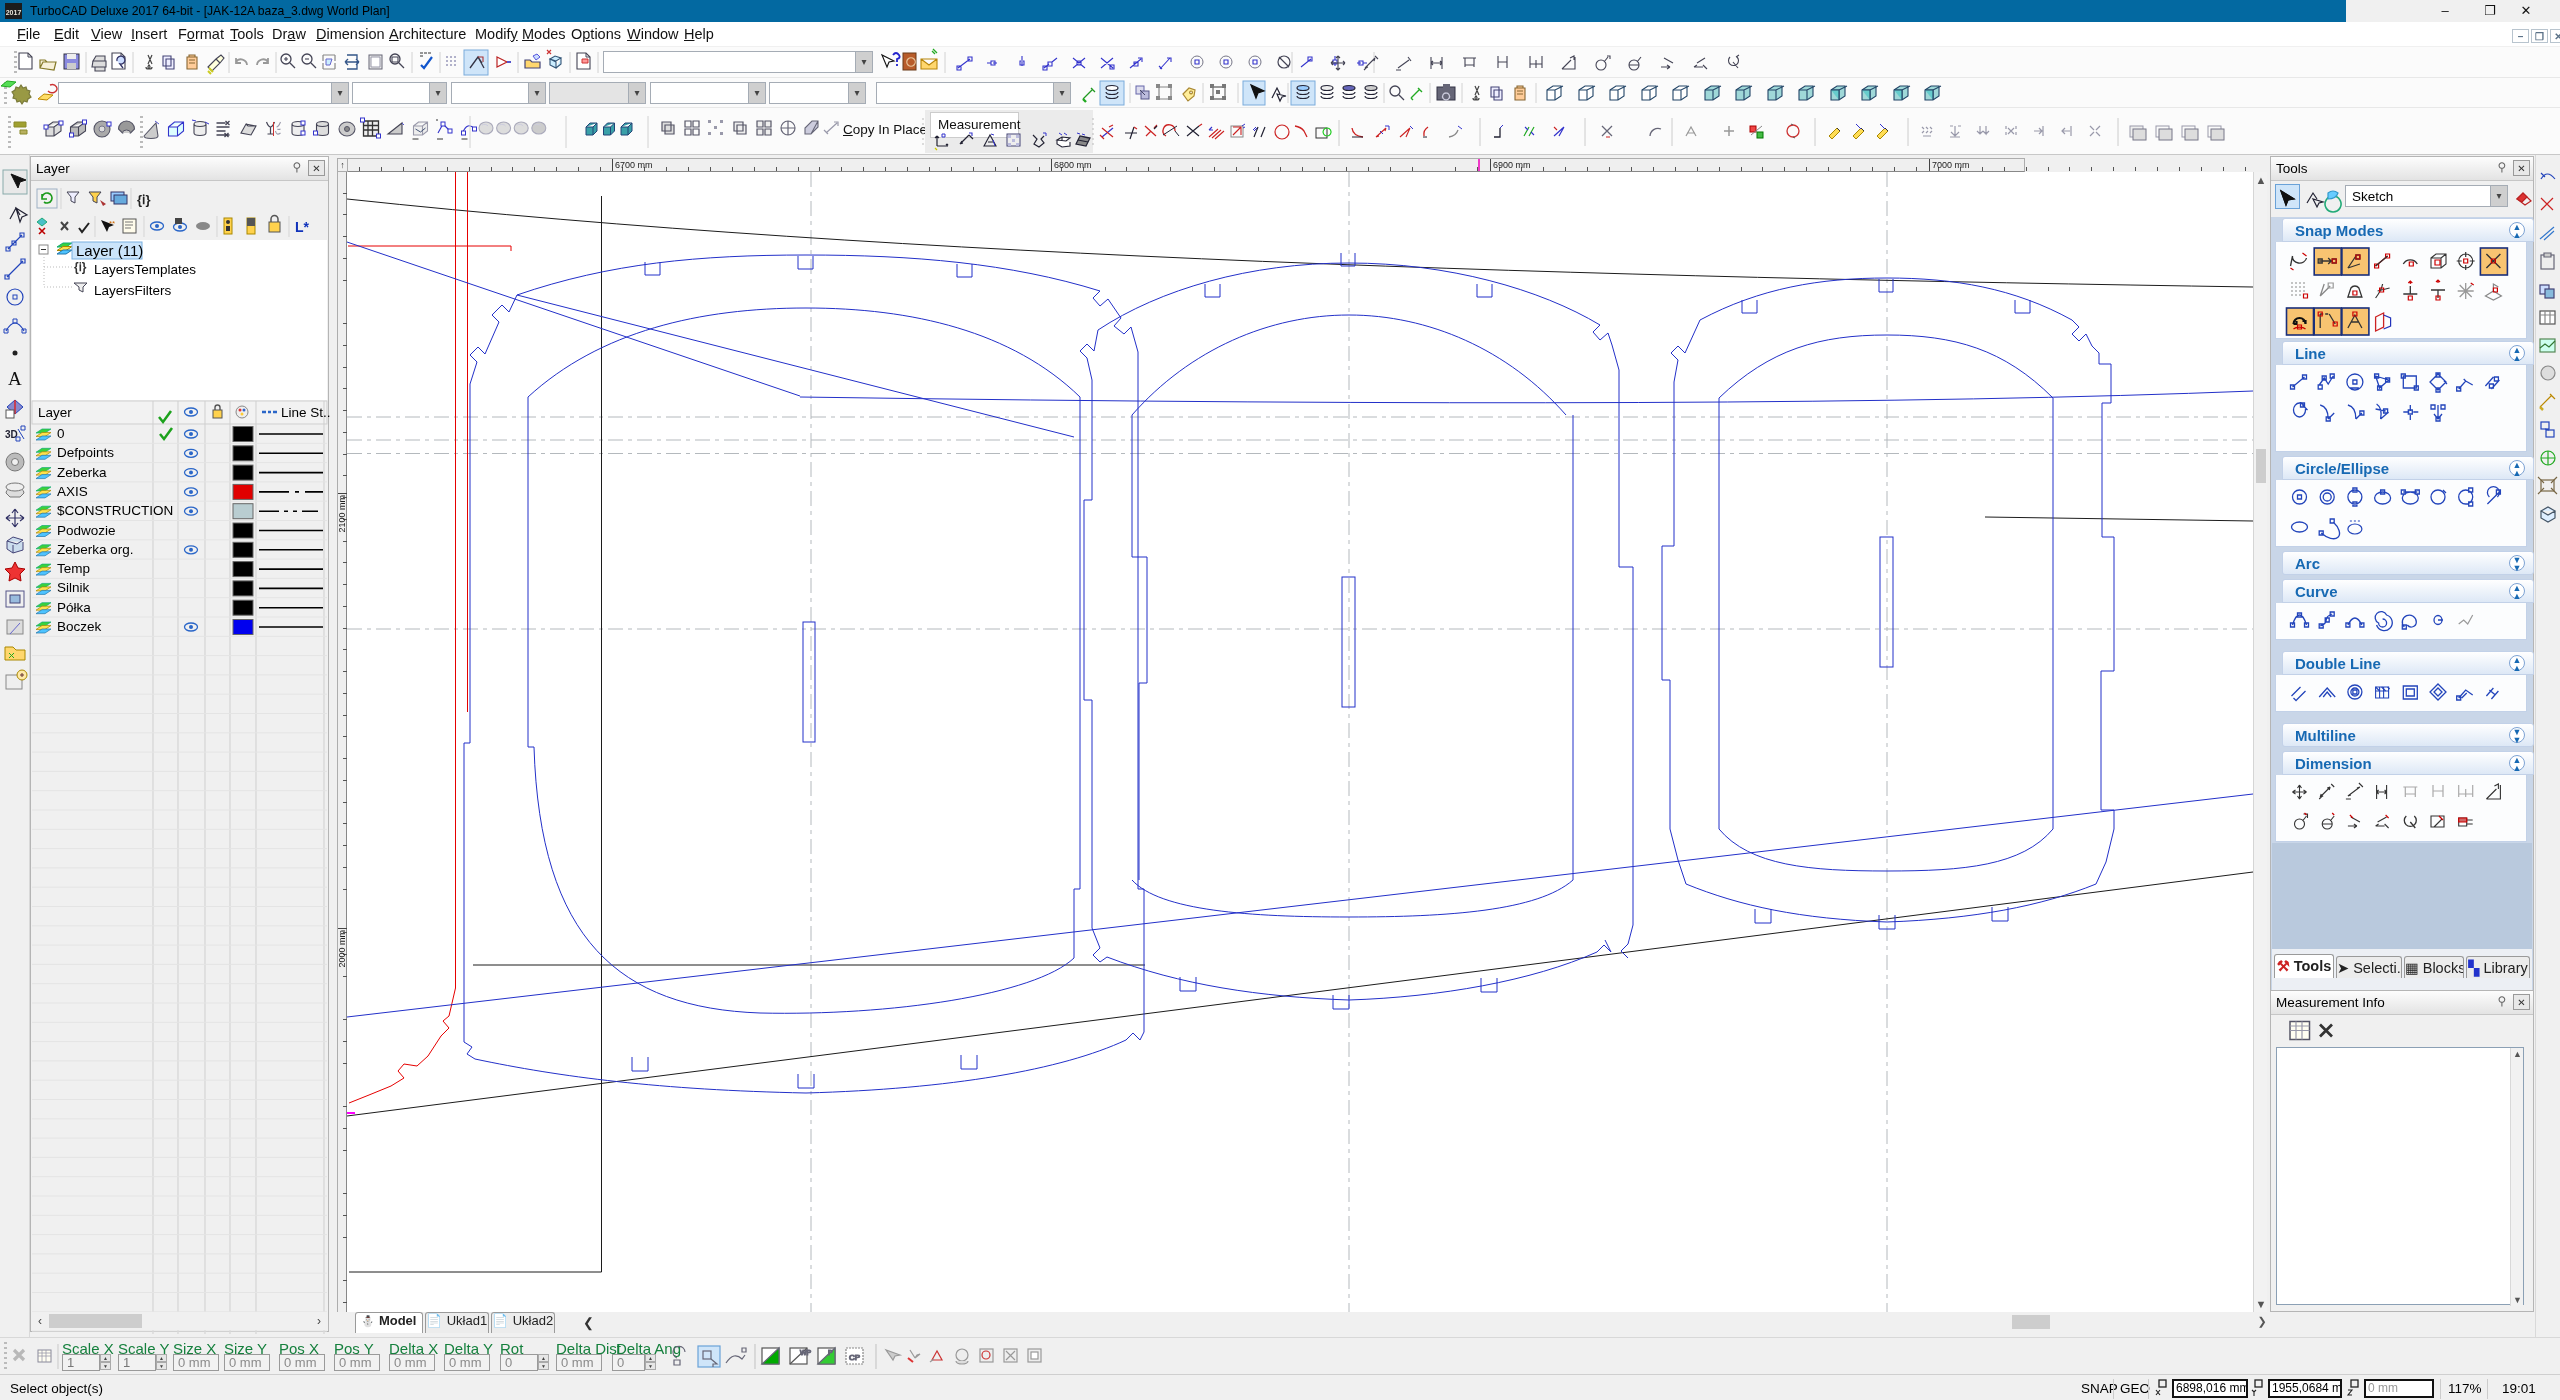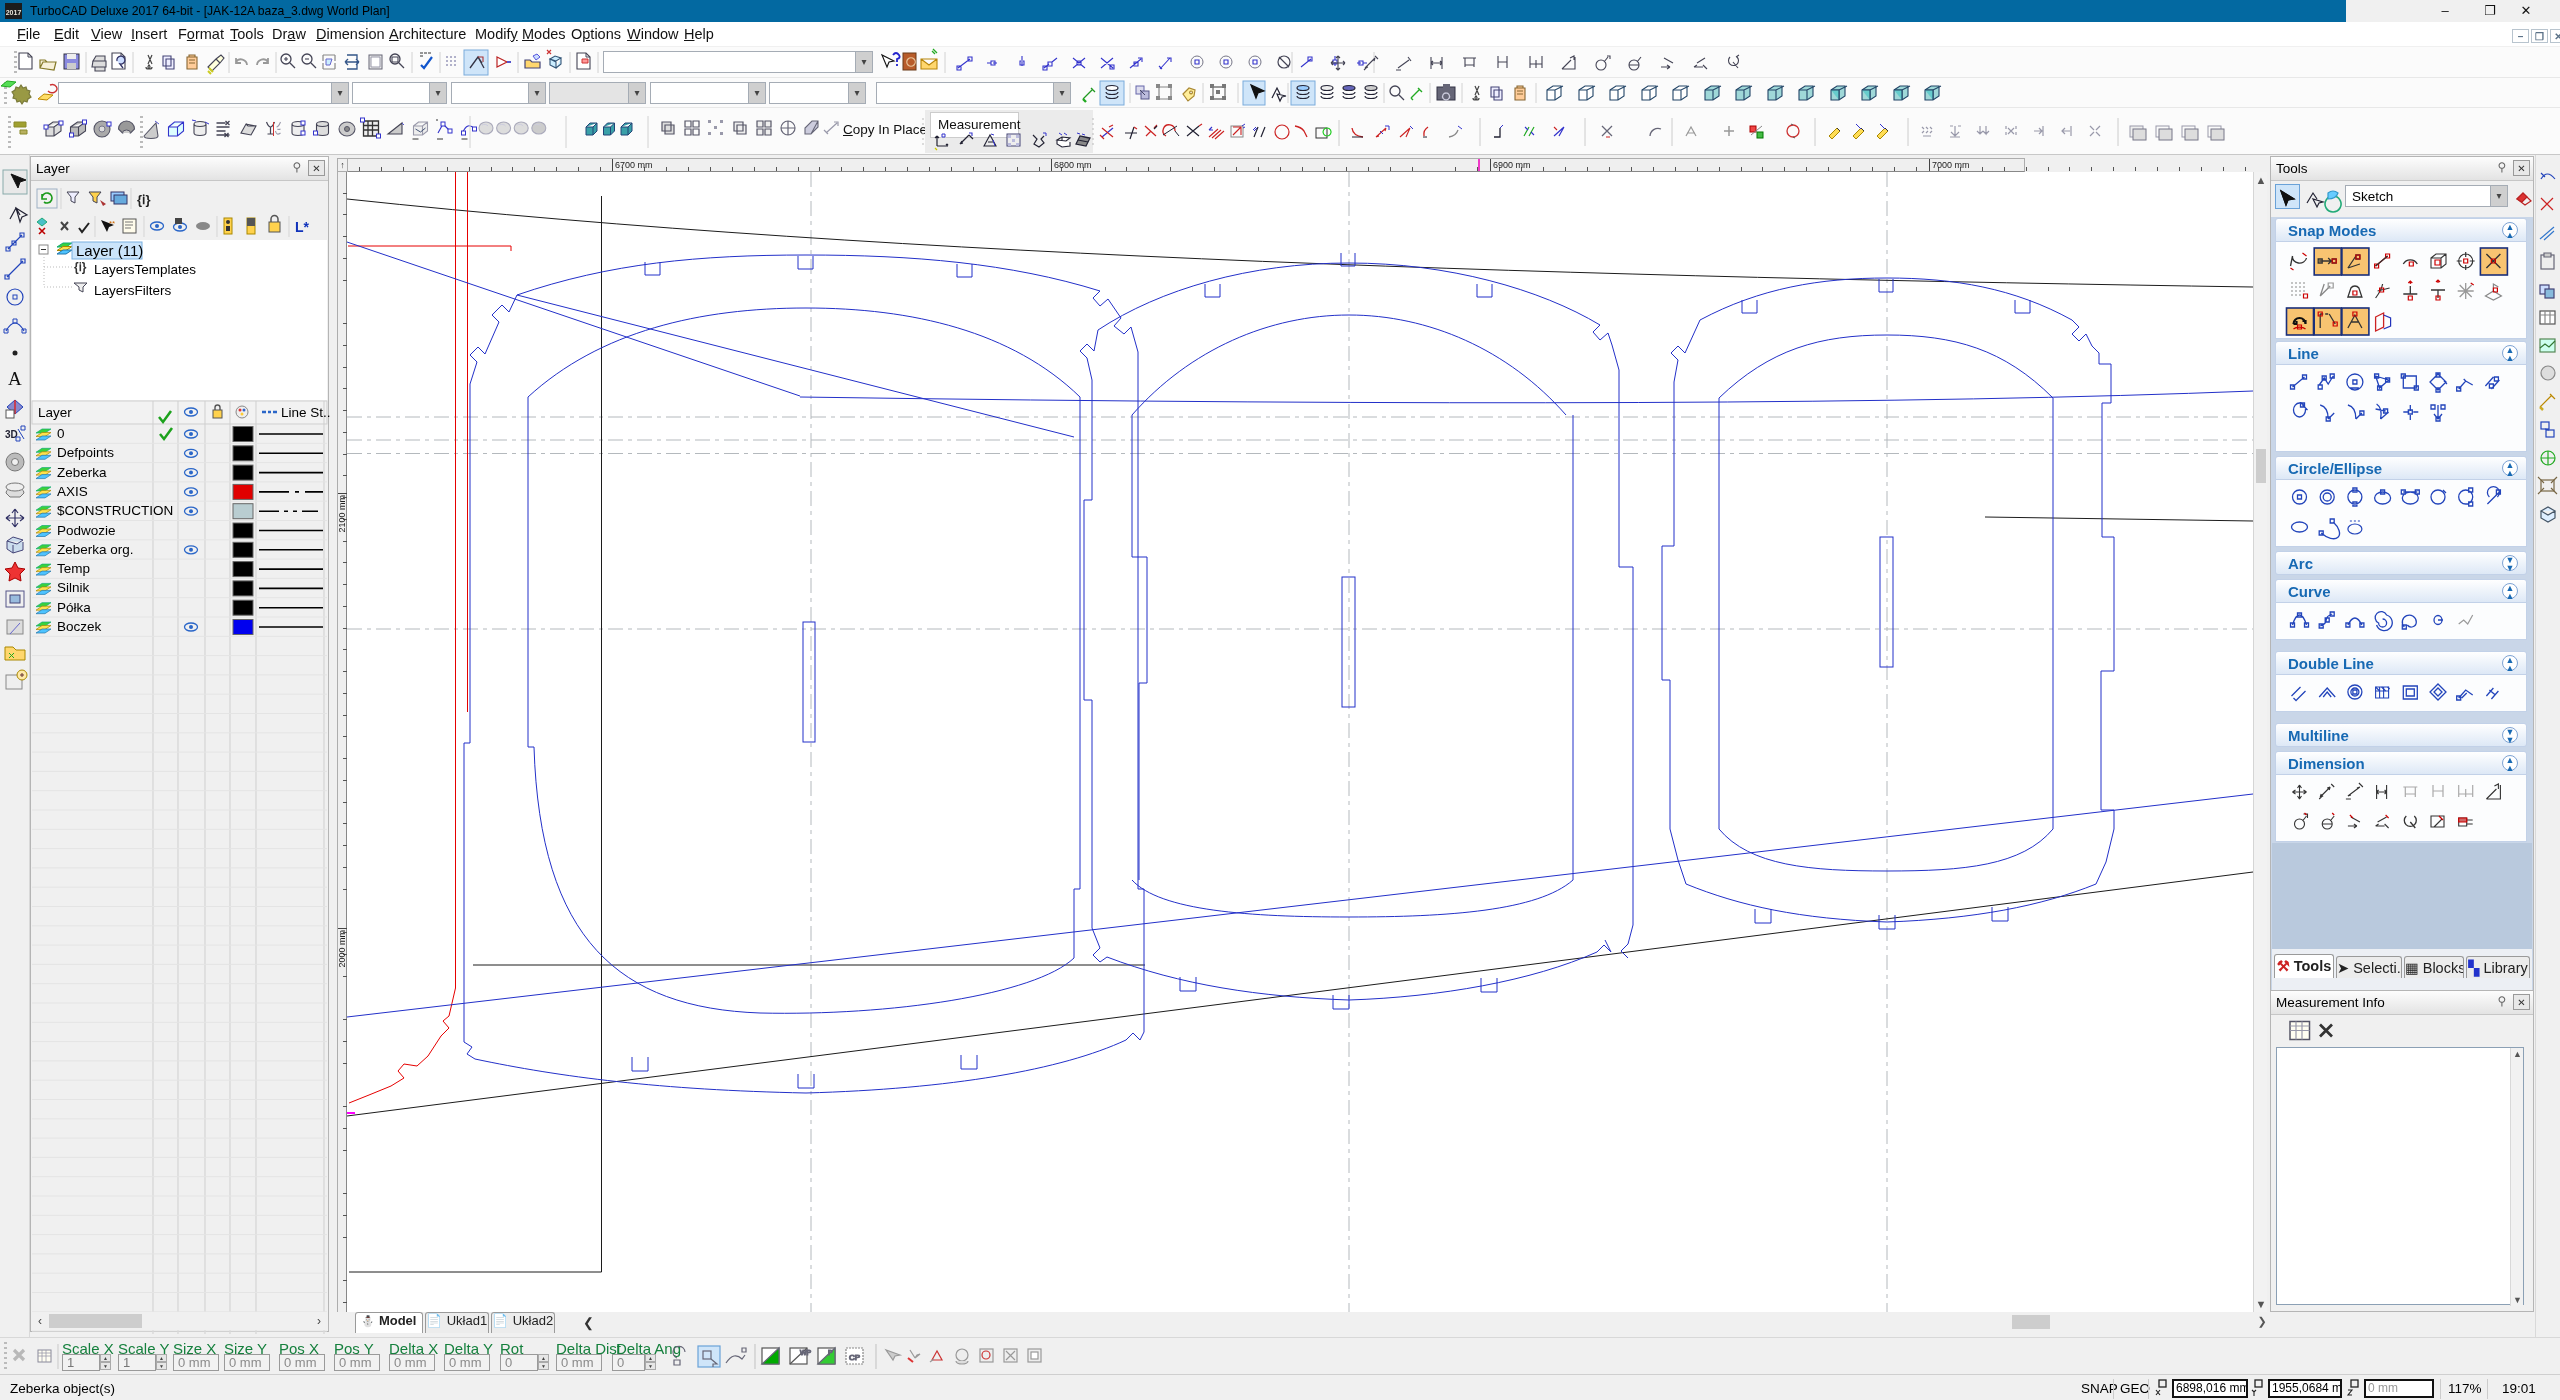--- a/index.html
+++ b/index.html
@@ -36,21 +36,21 @@
 #vscroll{position:absolute;left:1922px;top:17px;width:14px;height:1140px;background:#f2f2f2;border-left:1px solid #d5d5d5}
 #btmrow{position:absolute;left:6px;top:1157px;width:1930px;height:22px;background:#f0f0f0}
 .tab{position:absolute;top:0;height:21px;background:#ececec;border:1px solid #9a9a9a;border-bottom:none;border-radius:3px 3px 0 0;font-size:13px;color:#222;text-align:center;white-space:nowrap;overflow:hidden}
 .tab.active{background:#fff;font-weight:bold}
 .thumb{position:absolute;background:#cdcdcd}
 .sbarrow{position:absolute;color:#555;font-size:11px;text-align:center}
 
 #toolspanel{left:2270px;top:156px;width:264px;height:834px;background:#e9eef6;border:1px solid #b5b5b5}
 #minfo{left:2270px;top:990px;width:264px;height:322px;background:#f0f0f0;border:1px solid #b5b5b5}
 #rightstrip{left:2535px;top:155px;width:25px;height:1182px;background:#f0f0f0;border-left:1px solid #d9d9d9}
-.sechead{position:absolute;left:4px;width:252px;height:24px;background:linear-gradient(#ffffff,#dde8f6);border:1px solid #c2d1e8;border-radius:3px 3px 0 0;color:#1769b3;font-weight:bold;font-size:15px;padding:3px 0 0 12px}
+.sechead{position:absolute;left:11px;width:252px;height:24px;background:linear-gradient(#ffffff,#dde8f6);border:1px solid #c2d1e8;border-radius:3px 3px 0 0;color:#1769b3;font-weight:bold;font-size:15px;padding:3px 0 0 12px}
 .secbody{position:absolute;left:4px;width:252px;background:#fcfdfe;border:1px solid #c2d1e8;border-top:none}
 .chev{position:absolute;right:8px;top:3px;width:16px;height:16px;border:1px solid #7ea3d4;border-radius:50%;background:#fff;color:#1769b3;font-size:9px;line-height:8px;text-align:center}
 
 #inspector{left:0;top:1337px;width:2560px;height:37px;background:#f0f0f0;border-top:1px solid #d8d8d8}
 .ilabel{position:absolute;top:2px;font-size:15px;color:#15803d;white-space:nowrap}
 .ifield{position:absolute;top:16px;height:17px;border:1px solid #9a9a9a;background:#f2f2f2;font-size:13px;color:#8a8a8a;padding:0 0 0 4px;line-height:16px}
 .spin{position:absolute;top:16px;width:11px;height:17px}
 .spin div{position:absolute;left:0;width:11px;height:8px;background:#e6e6e6;border:1px solid #aaa;color:#444;font-size:5px;text-align:center;line-height:7px}
 #statusbar{left:0;top:1374px;width:2560px;height:26px;background:#f0f0f0;border-top:1px solid #cfcfcf;font-size:13.5px;color:#000}
 .coordbox{position:absolute;top:4px;height:19px;border:2px solid #111;background:#fff;font-size:12px;padding:0 2px;line-height:15px;white-space:nowrap;overflow:hidden}
@@ -1227,21 +1227,21 @@
             <path d="M346,13 l9,9 m0,-9 l-9,9" stroke="#999"></path>
           </g>
         <g>
             <rect x="368" y="11" width="13" height="13" fill="#eee" stroke="#999"></rect>
             <rect x="371" y="14" width="7" height="7" fill="#fff" stroke="#999"></rect>
           </g>
       </g>
     </svg>
   </div>
   <div class="abs" id="statusbar">
-    <div class="abs" style="left:10px;top:6px">Zeberka object(s)</div>
+    <div class="abs" style="left:10px;top:6px">Select object(s)</div>
     <div class="abs" style="left:2081px;top:6px">SNAP</div>
     <div class="abs" style="left:2120px;top:6px">GEO</div>
     <div class="abs" style="left:2113px;top:4px;width:1px;height:20px;background:#ccc"></div>
     <div class="abs" style="left:2148px;top:4px;width:1px;height:20px;background:#ccc"></div>
     <div class="abs" style="left:2440px;top:4px;width:1px;height:20px;background:#ccc"></div>
     <div class="abs" style="left:2487px;top:4px;width:1px;height:20px;background:#ccc"></div>
     <svg width="320" height="26" viewBox="0 0 320 26" style="left:2155px;top:0">
       <g stroke="#222" fill="none" stroke-width="1.3">
         <rect x="4" y="5" width="7" height="7"></rect>
           <path d="M1,20 l4,-5 m0,5 l-4,-5" stroke-width="1.1"></path>

